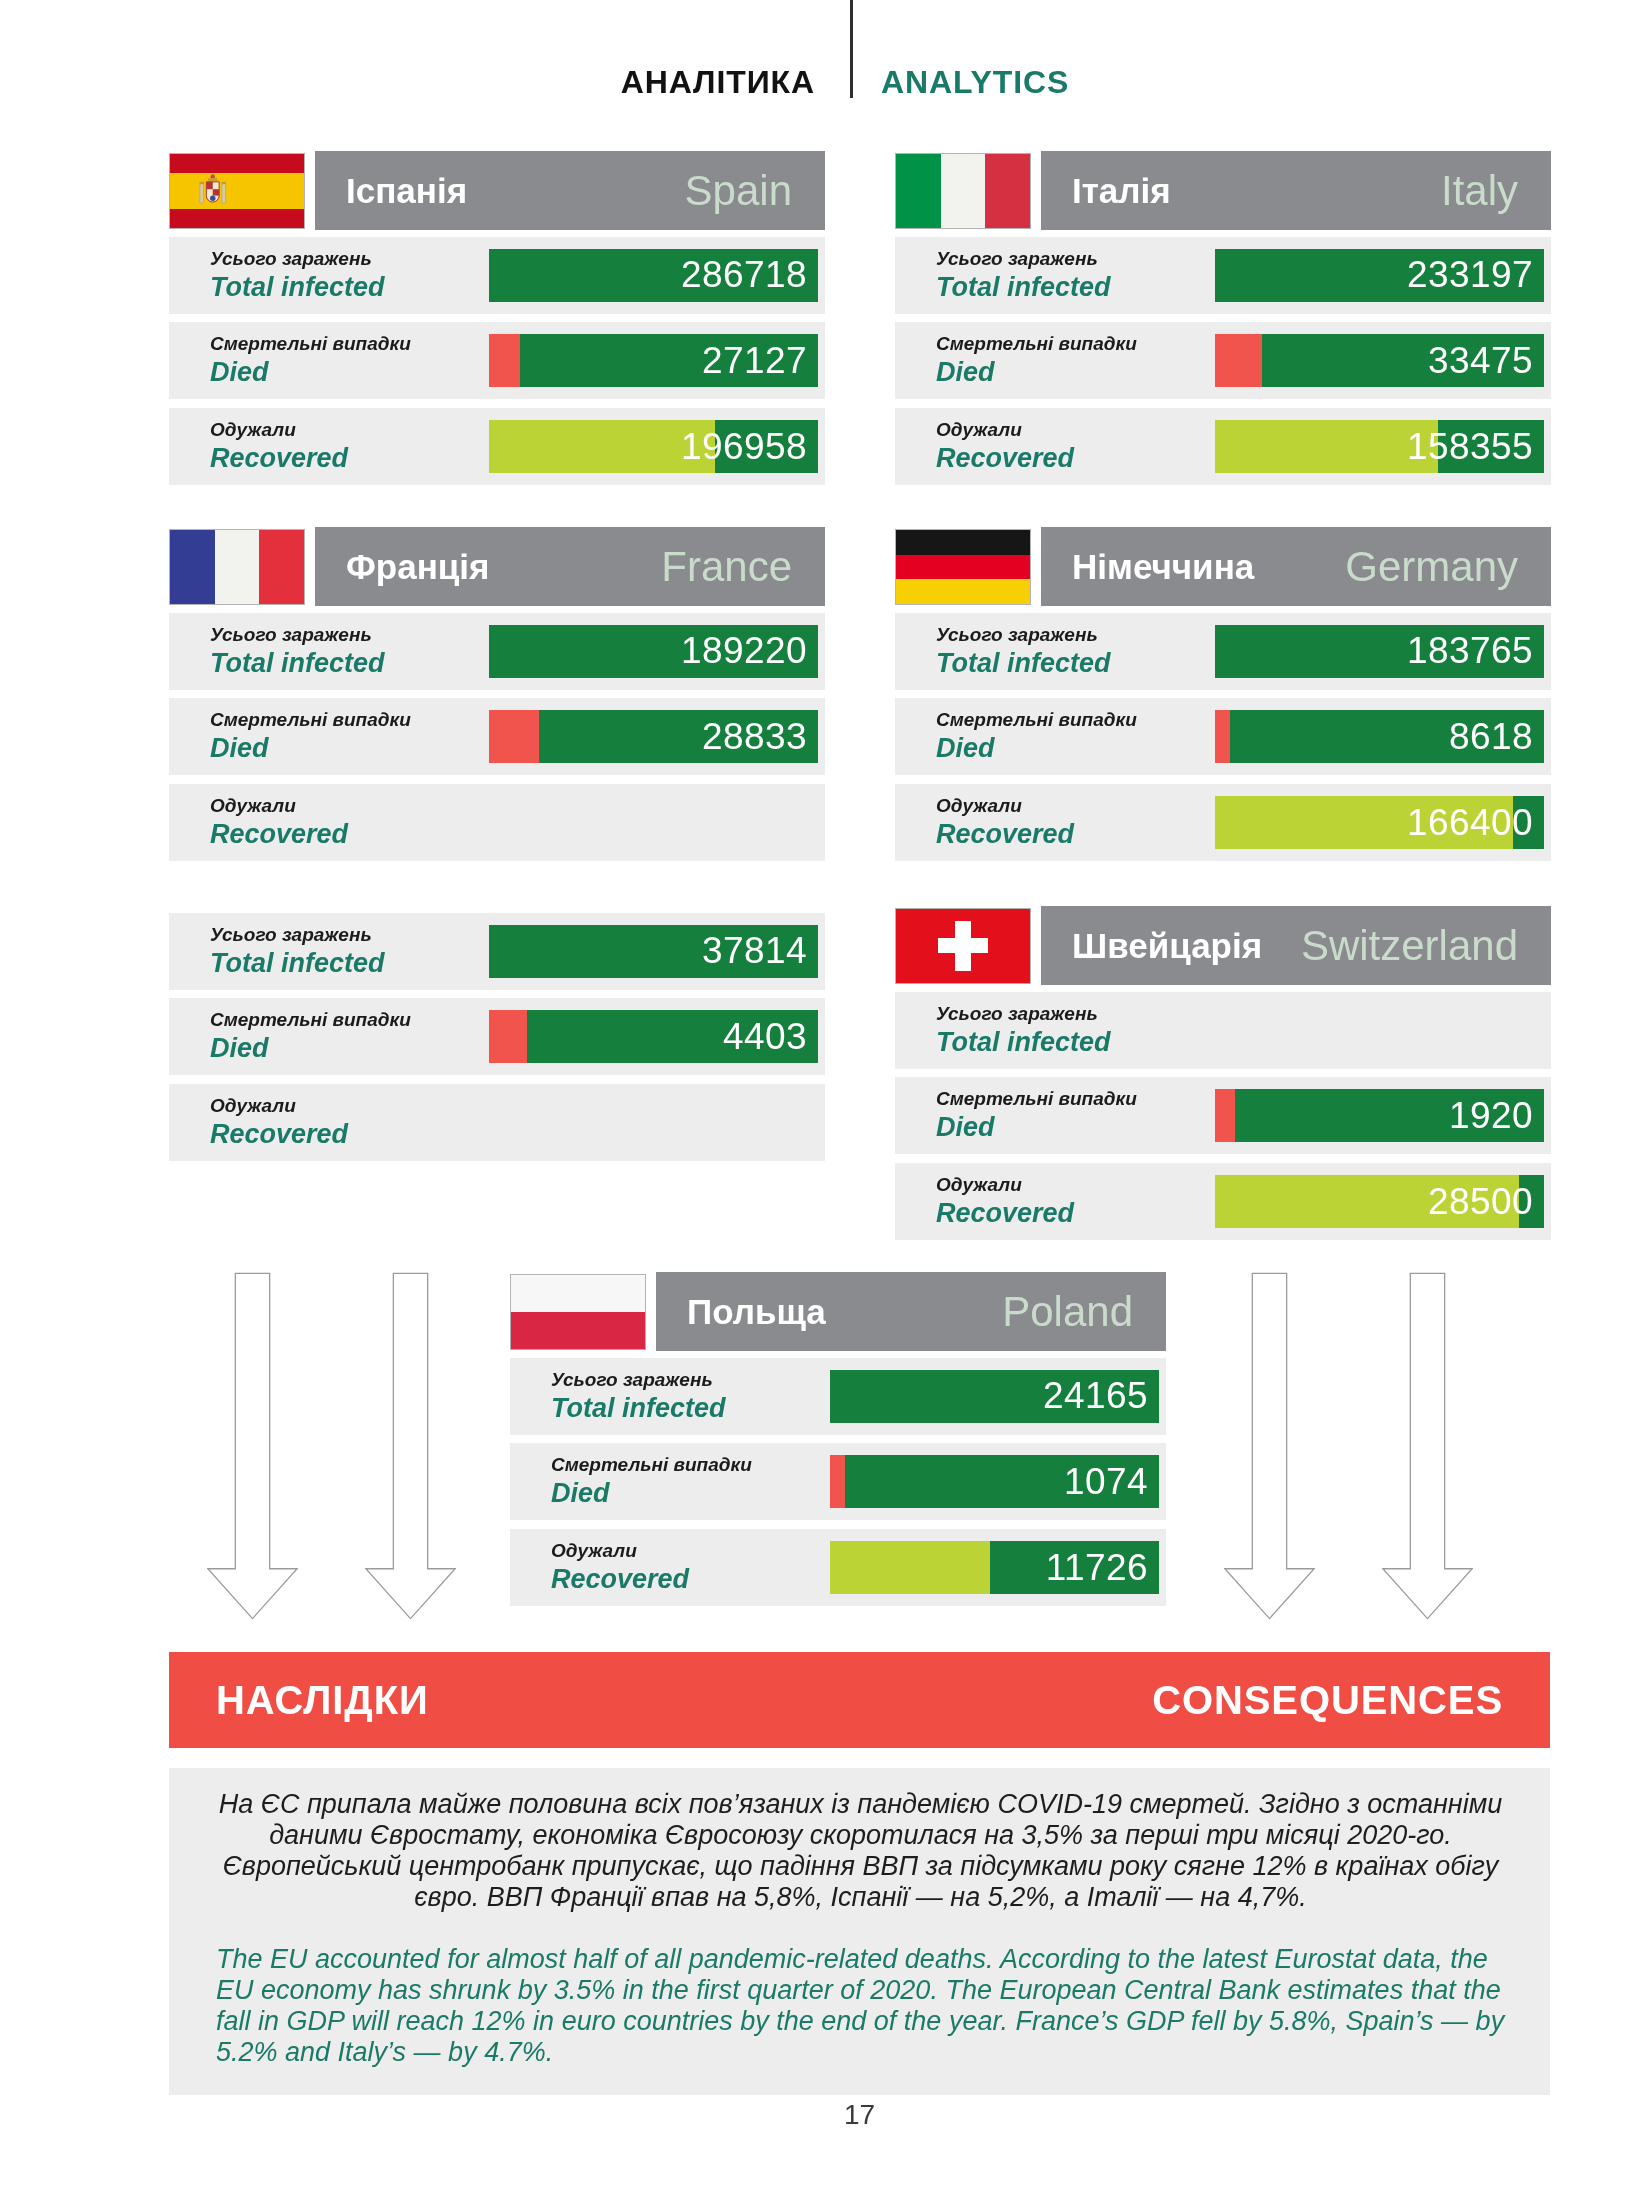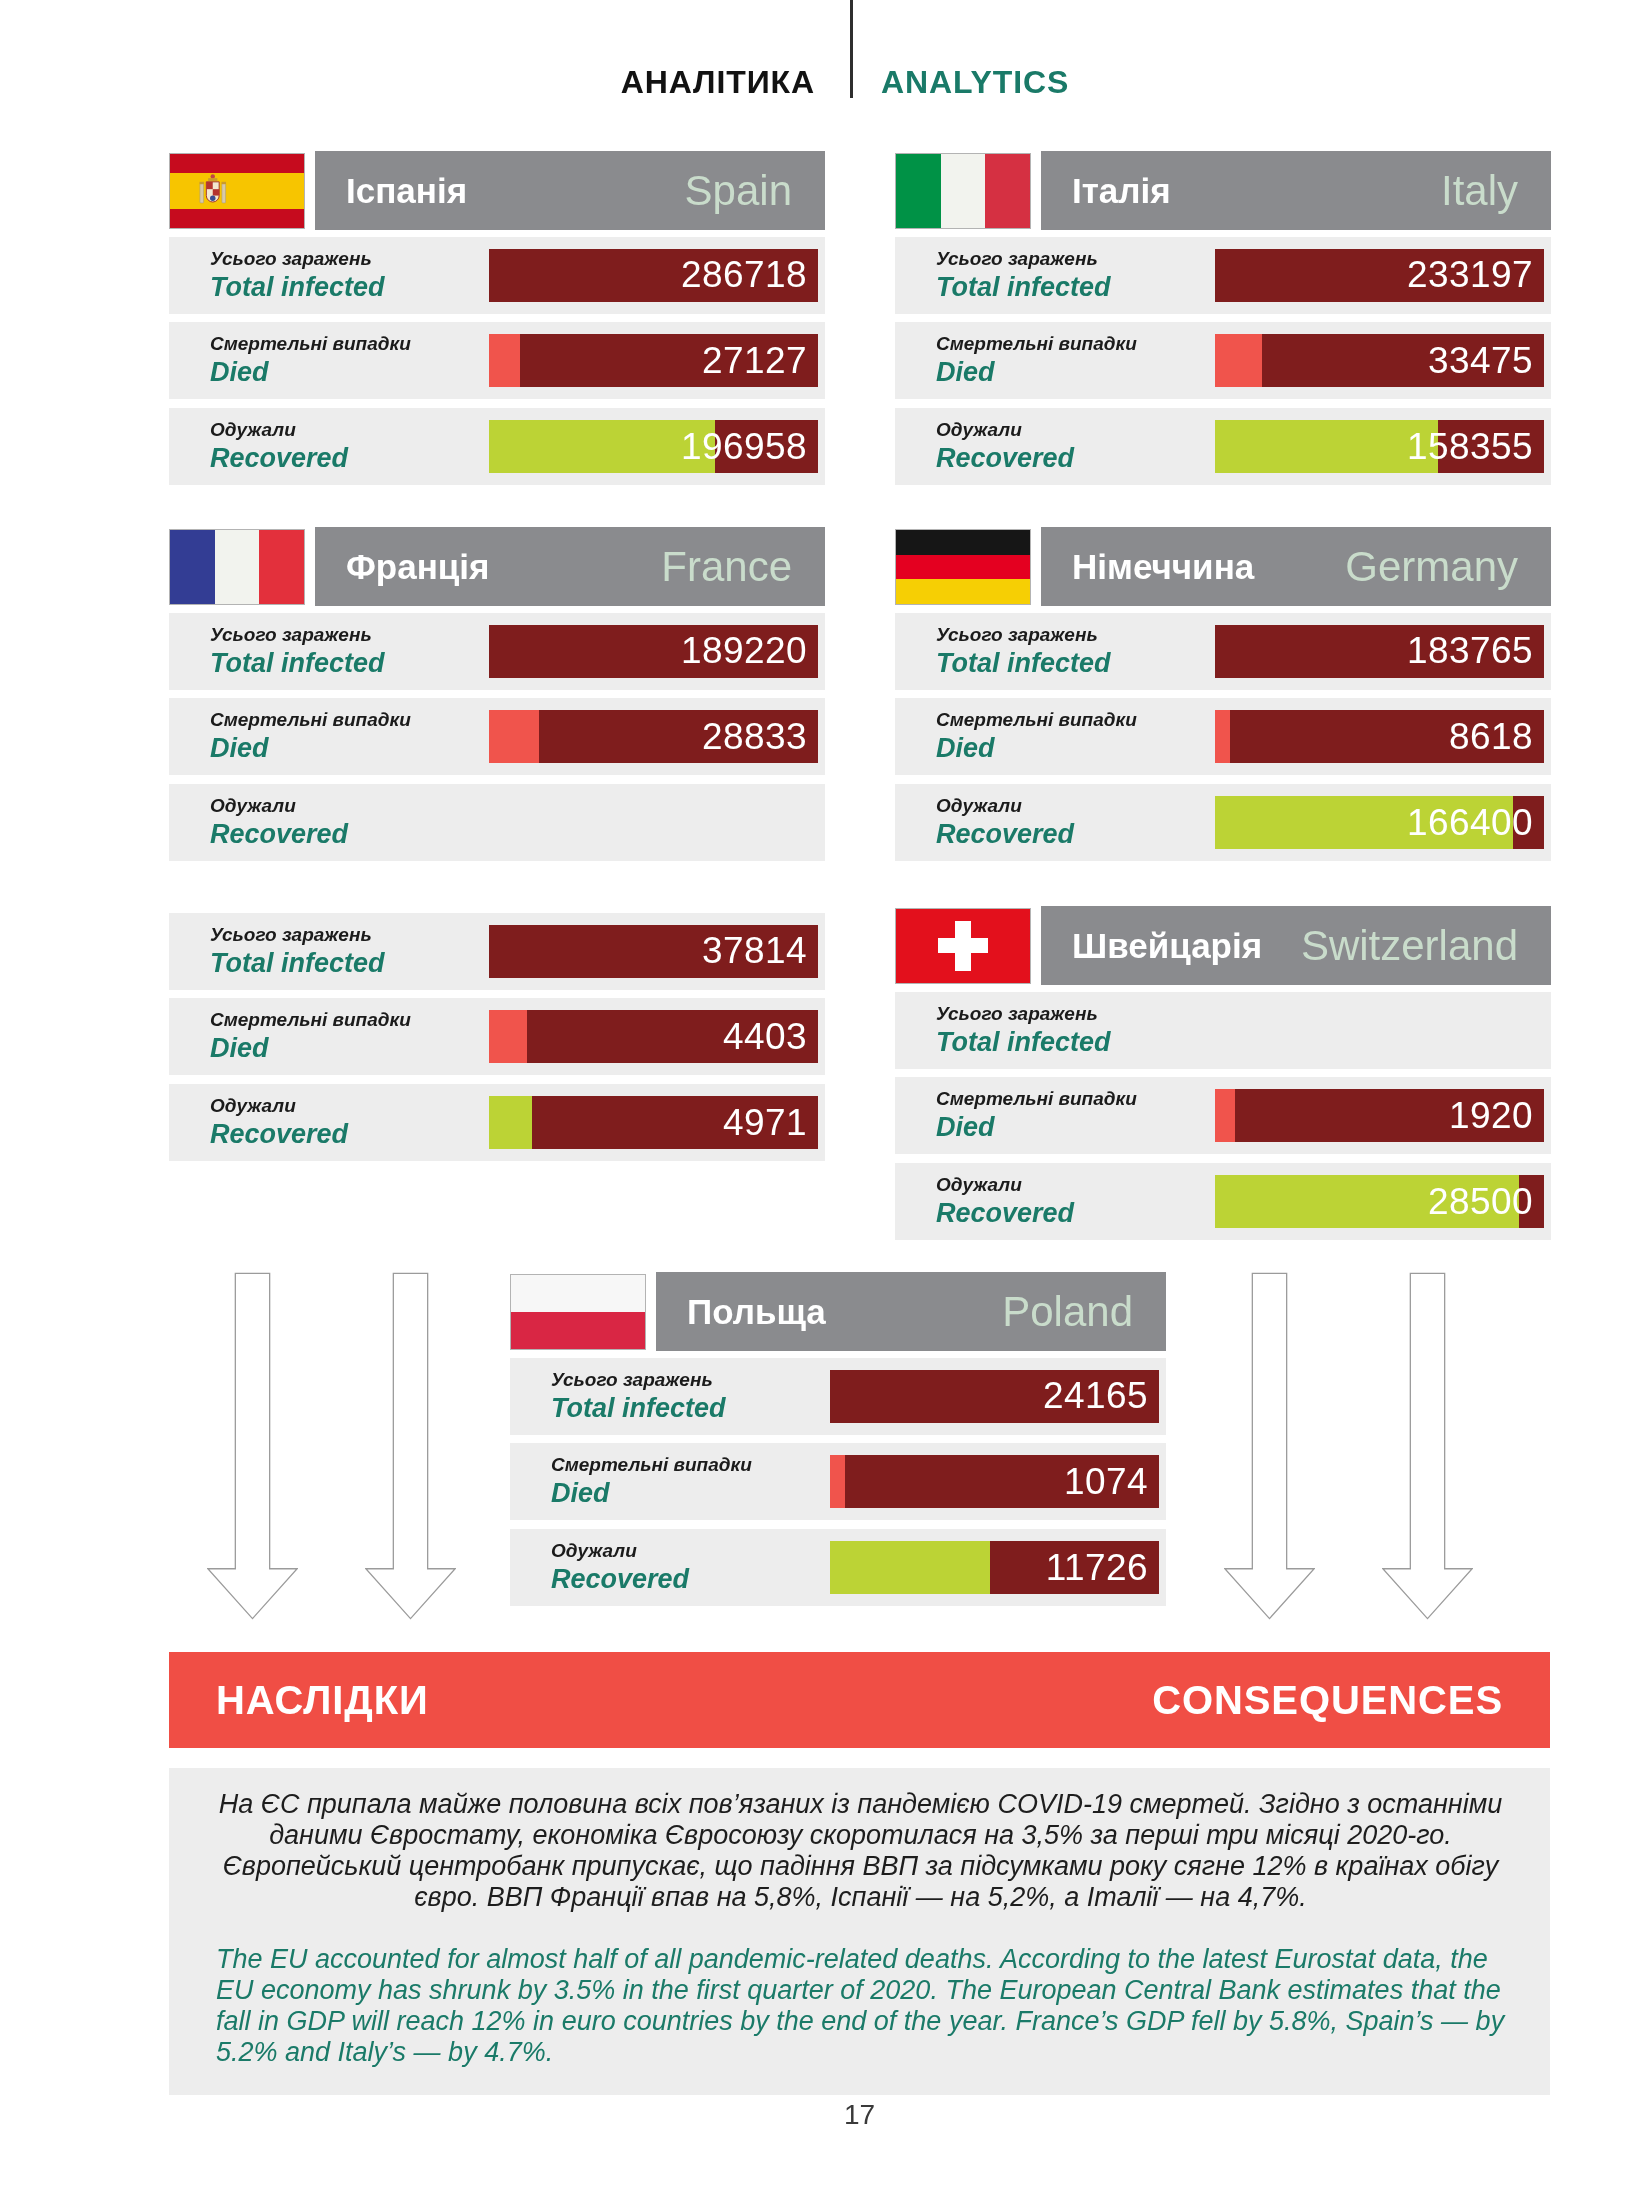--- a/index.html
+++ b/index.html
@@ -43,21 +43,21 @@
   .name-ua{font-size:35px;font-weight:bold;color:#ffffff;}
   .name-en{font-size:42px;font-weight:normal;color:#C9DCCB;}
 
   .stat-row{position:relative;height:77px;background:#EDEDED;margin-top:8.6px;}
   .stat-row.first{margin-top:6.9px;}
   .stat-labels{position:absolute;left:41px;top:0;height:100%;display:flex;flex-direction:column;
                justify-content:center;font-style:italic;}
   .lbl-ua{font-size:19px;font-weight:bold;color:#1b1b1b;line-height:1.2;}
   .lbl-en{font-size:27px;font-weight:bold;color:#1A7A68;line-height:1.2;}
 
-  .bar{position:absolute;left:320px;right:6.9px;top:12px;height:53px;background:#7f1d1d;}
+  .bar{position:absolute;left:320px;right:6.9px;top:12px;height:53px;background:#15803d;}
   .bar-overlay{position:absolute;left:0;top:0;height:100%;width:0;z-index:1;}
   .bar-overlay.red{background:#F0544C;}
   .bar-overlay.green{background:#BCD335;}
   .bar-value{position:absolute;right:11.2px;top:50%;transform:translateY(-50%);
              font-size:37px;color:#ffffff;letter-spacing:0.4px;z-index:2;}
 
   
   .arrow{position:absolute;top:1272px;width:91px;height:348px;}
   .a0{left:207px}.a1{left:365px}.a2{left:1224px}.a3{left:1382px}
 
@@ -267,24 +267,20 @@
       <div class="bar">
         <div class="bar-overlay red" style="width: 11.6438%;"></div>
         <span class="bar-value">4403</span>
       </div>
     </div>
     <div class="stat-row">
       <div class="stat-labels">
         <span class="lbl-ua">Одужали</span>
         <span class="lbl-en">Recovered</span>
       </div>
-      <div class="bar">
-        <div class="bar-overlay green" style="width: 13.1459%;"></div>
-        <span class="bar-value">4971</span>
-      </div>
     </div>
   </section>
 
   <section class="card c5">
     <div class="card-header">
       <div class="flag flag-ch">
           <span class="v"></span>
           <span class="h"></span>
         </div>
       <div class="head-bar">

